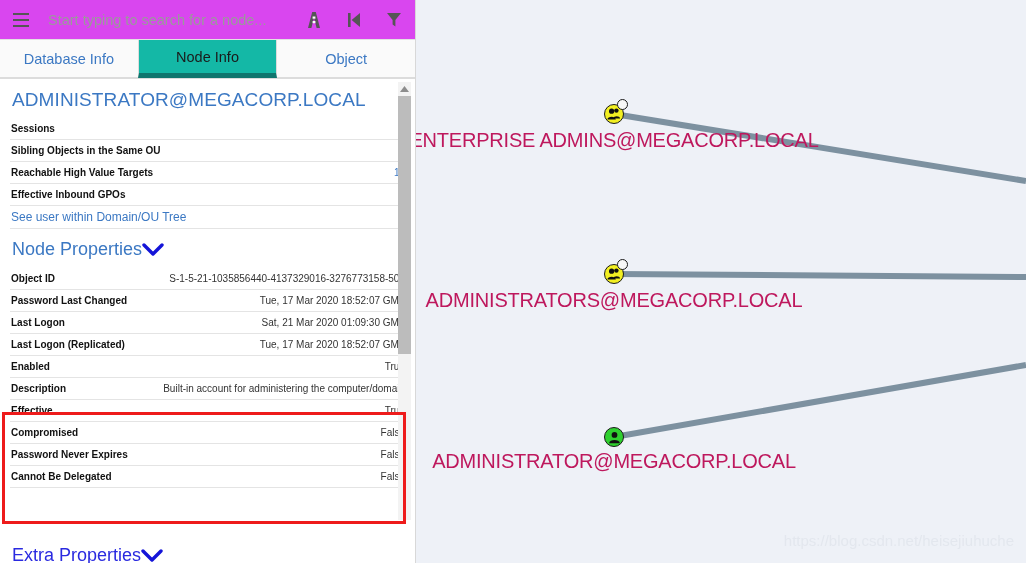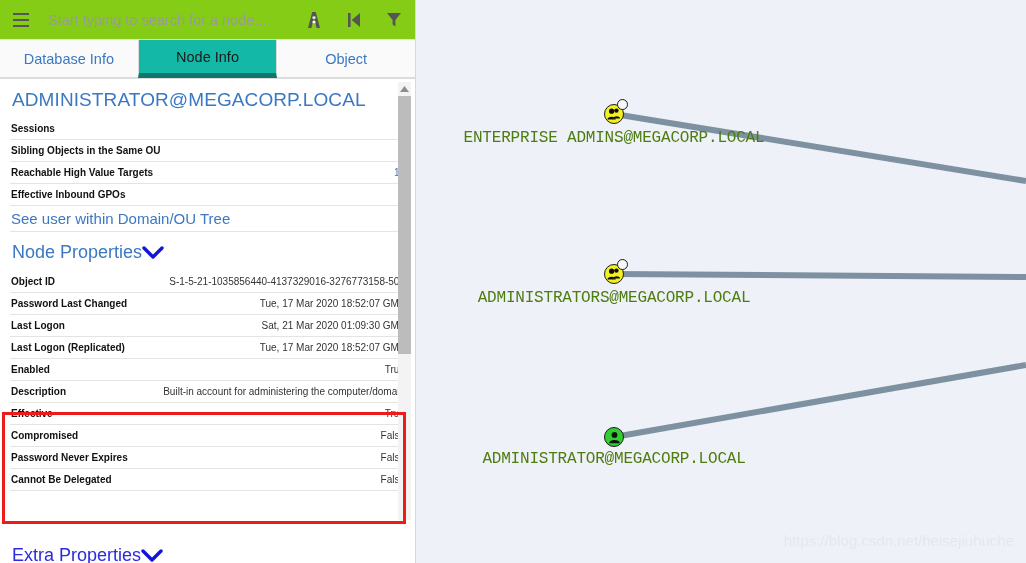--- a/index.html
+++ b/index.html
@@ -26,21 +26,21 @@
     border-right: 1px solid #d8d8d8;
     flex: 0 0 416px;
     overflow: hidden;
   }
 
   
   #searchbar {
     height: 40px;
     display: flex;
     align-items: center;
-    background: #84cc16;
+    background: #d946ef;
     border-bottom: 1px solid #e2e2e2;
     padding: 0 10px 0 8px;
   }
   .hamburger {
     width: 26px; height: 26px;
     display: flex; flex-direction: column; justify-content: center;
     align-items: center; gap: 4px;
     cursor: pointer;
     margin-right: 8px;
   }
@@ -112,21 +112,21 @@
     font-size: 10px;
     padding: 3px 1px 3px 1px;
     border-bottom: 1px solid #e4e4e4;
     vertical-align: top;
     line-height: 15px;
   }
   td.k { font-weight: bold; color: #111; width: 52%; }
   td.v { text-align: right; color: #333; }
   td.v.blue { color: #3b78c3; }
   .link-row {
-    font-size: 15px;
+    font-size: 12px;
     color: #3b78c3;
     padding: 4px 1px 4px 1px;
     border-bottom: 1px solid #e4e4e4;
     cursor: pointer;
   }
   .section-head {
     display: flex; align-items: center; justify-content: flex-start;
     padding: 10px 4px 8px 2px;
     cursor: pointer;
   }
@@ -201,26 +201,25 @@
     position: absolute;
     right: -5px; top: -6px;
     width: 11px; height: 11px;
     border-radius: 50%;
     background: #f7f7f7;
     border: 1.5px solid #1b1b1b;
   }
   .glabel {
     position: absolute;
     transform: translateX(-50%);
-    font-size: 16px;
-    color: #4d7c0f;
+    font-size: 20px;
+    color: #be185d;
     white-space: nowrap;
     z-index: 4;
     letter-spacing: -0.2px;
-    font-family: Liberation Mono, monospace;
   }
   #watermark {
     position: absolute;
     right: 12px; bottom: 14px;
     font-size: 15px;
     color: #e3e7ee;
     z-index: 5;
     white-space: nowrap;
   }
 </style>

